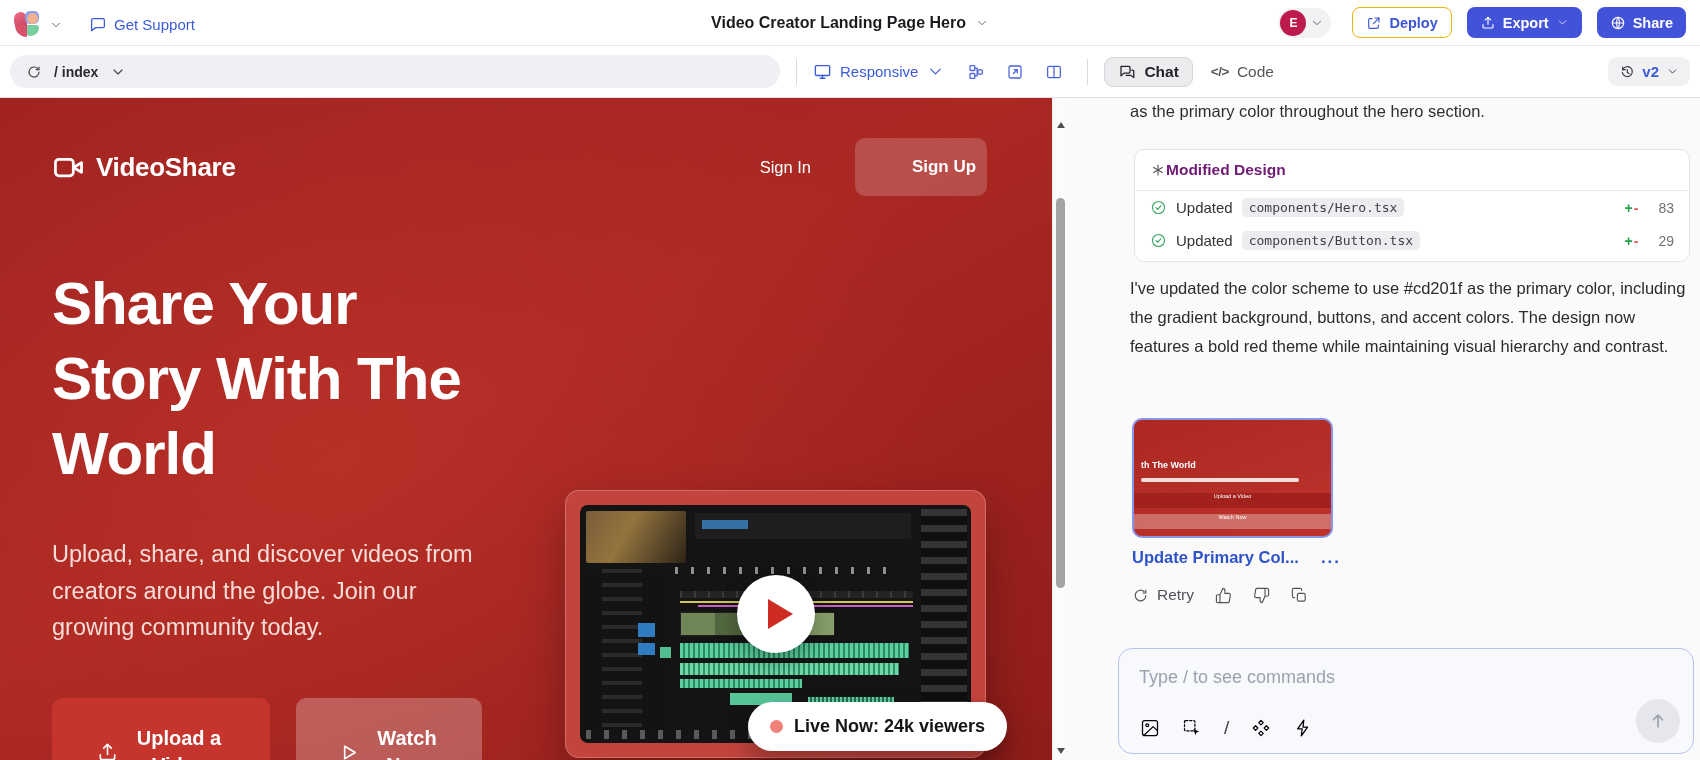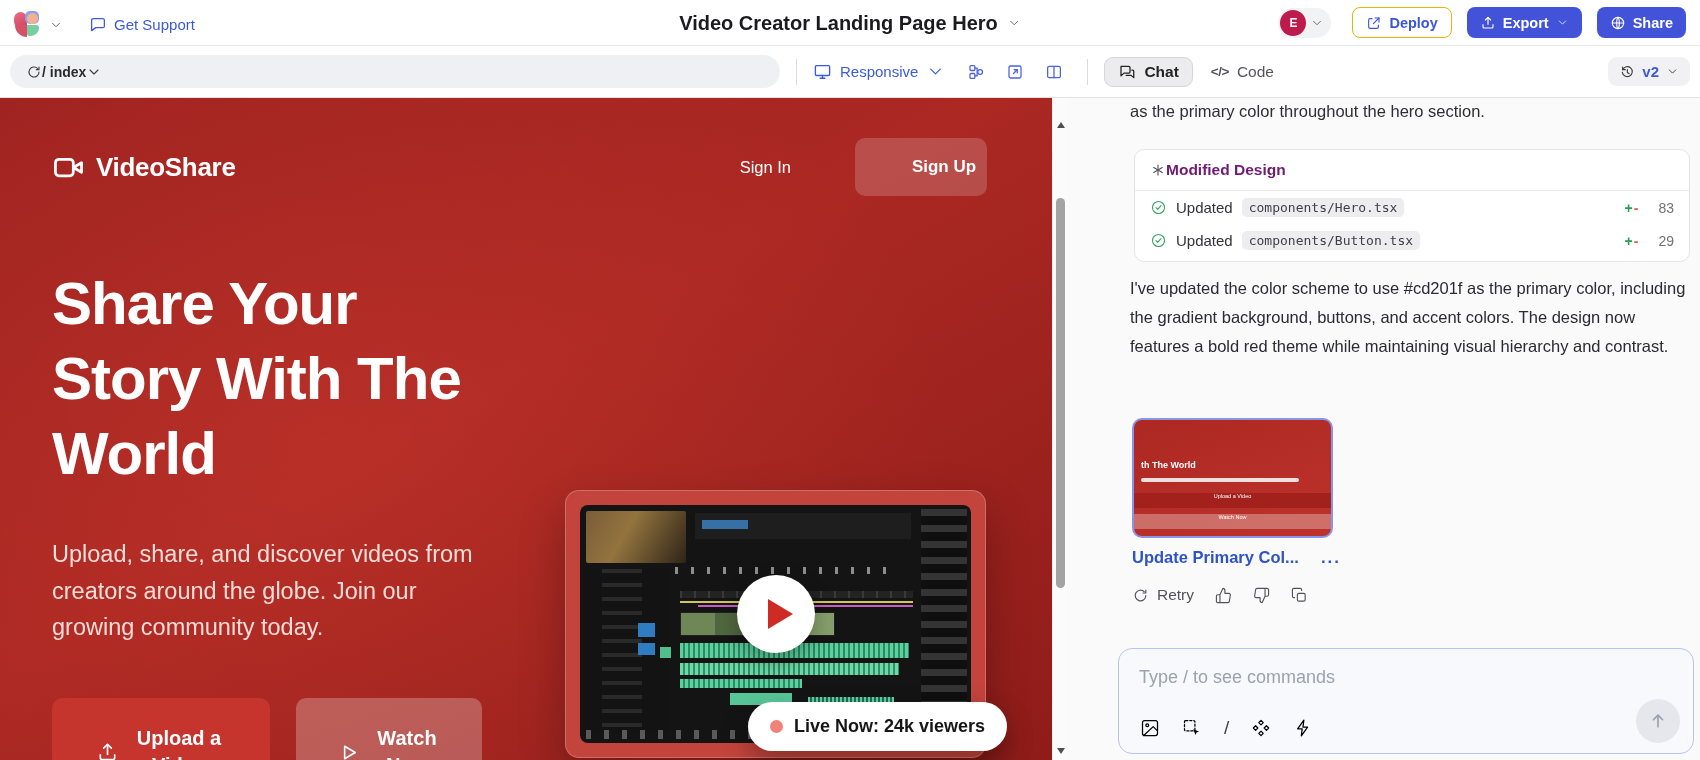--- a/index.html
+++ b/index.html
@@ -18,36 +18,36 @@
   .logo .l1 { left:0; top:1px; width:13px; height:16px; background:linear-gradient(150deg,#ee6d86,#c8435f); border-radius:7px 7px 0 7px; }
   .logo .l2 { left:11px; top:0; width:14px; height:13px; background:#8ba0ee; border-radius:5px; }
   .logo .l3 { left:13px; top:2px; width:11px; height:11px; background:#f2b291; border-radius:50%; }
   .logo .l4 { left:1px; top:14px; width:12px; height:12px; background:#d8506a; border-radius:0 0 0 12px; }
   .logo .l5 { left:13px; top:14px; width:12px; height:11px; background:#77cfa0; border-radius:0 4px 12px 4px; }
   .chev { width:14px; height:14px; color:#6b6b70; }
   .support { display:flex; align-items:center; gap:7px; color:#3b5bdb; font-size:15px; font-weight:500; margin-left:18px; }
   .support svg { width:18px; height:18px; }
   .tb-center { position:absolute; left:50%; top:0; height:46px; transform:translateX(-50%);
     display:flex; align-items:center; gap:9px; }
-  .tb-center .title { font-size:20px; font-weight:700; color:#1b1b1f; white-space:nowrap; }
+  .tb-center .title { font-size:16px; font-weight:700; color:#1b1b1f; white-space:nowrap; }
   .tb-right { margin-left:auto; display:flex; align-items:center; gap:15px; }
   .avatar-pill { display:flex; align-items:center; gap:4px; background:#f1f2f4; border-radius:16px; padding:2px 7px 2px 2px; margin-right:6px; }
   .avatar { width:26px; height:26px; border-radius:50%; background:#bd1a4d; color:#fff; font-size:12px; font-weight:700;
     display:flex; align-items:center; justify-content:center; }
   .btn { height:31px; border-radius:8px; display:flex; align-items:center; gap:7px; font-size:14.5px; font-weight:700; padding:0 13px; }
   .btn svg { width:16px; height:16px; }
   .btn.outline { background:#fff; border:1px solid #eab308; color:#3c55d6; }
   .btn.solid { background:#4353d9; color:#fff; }
   .btn .chev { color:#dfe3fb; width:13px; height:13px; }
 
   
   .toolbar { height:52px; flex:0 0 52px; display:flex; align-items:center; background:#fff;
     border-bottom:1px solid #e2e2e6; padding:0 10px; }
   .urlbar { width:770px; height:33px; background:#eef0f3; border-radius:17px; display:flex; align-items:center;
-    gap:0; padding:0 16px; color:#2a2a2e; }
+    gap:12px; padding:0 16px; color:#2a2a2e; }
   .urlbar svg { width:16px; height:16px; color:#3f3f46; }
   .urlbar .path { font-size:14px; font-weight:600; }
   .vdiv { width:1px; height:26px; background:#dcdce0; margin:0 16px; }
   .device { display:flex; align-items:center; gap:8px; color:#3b5bdb; font-size:15px; font-weight:500; }
   .device svg { width:19px; height:19px; }
   .tool-ic { width:34px; height:30px; display:flex; align-items:center; justify-content:center; color:#4b64d9; }
   .tool-ic svg { width:18px; height:18px; }
   .tools { display:flex; align-items:center; gap:5px; margin-left:14px; }
   .tab { display:flex; align-items:center; gap:8px; font-size:15.5px; color:#232327; }
   .tab.active { background:#ececee; border:1px solid #d6d6da; border-radius:9px; padding:5px 13px; font-weight:600; }
@@ -66,21 +66,21 @@
   
   .preview { position:relative; width:1068px; flex:0 0 1068px; height:662px; overflow:hidden; color:#fff;
     background: radial-gradient(95% 120% at 30% 52%, rgba(255,88,64,0.16), rgba(0,0,0,0) 62%),
                 linear-gradient(150deg,#9e2220 0%, #ab2823 45%, #8f1c19 100%); }
   .vs-nav { position:absolute; left:52px; top:38px; width:935px; height:62px; display:flex; align-items:center; }
   .brand { display:flex; align-items:center; gap:11px; font-size:26px; font-weight:800; letter-spacing:-0.3px; }
   .brand svg { width:33px; height:33px; stroke-width:2; }
   .vs-links { display:flex; gap:30px; margin-left:66px; }
   .vs-links a { color:rgba(255,255,255,0.96); font-size:17px; text-decoration:none; }
   .signin { margin-left:auto; font-size:16.5px; color:#fff; text-decoration:none; }
-  .signup { margin-left:64px; width:132px; height:58px; border-radius:10px; background:rgba(255,255,255,0.18);
+  .signup { margin-left:44px; width:132px; height:58px; border-radius:10px; background:rgba(255,255,255,0.18);
     color:#fff; font-size:17px; font-weight:700;padding-left:46px; }
   .hero-heading { position:absolute; left:52px; top:168px; width:445px; font-size:60px; line-height:1.25;
     font-weight:800; letter-spacing:-1px; color:#fff; }
   .hero-desc { position:absolute; left:52px; top:438px; width:432px; font-size:23.5px; line-height:1.56; color:#f6ddd8; }
   .cta-row { position:absolute; left:52px; top:600px; display:flex; gap:26px; }
   .cta { border-radius:10px; height:108px; display:flex; align-items:center; justify-content:center; gap:13px;
     color:#fff; font-size:20px; font-weight:700; }
   .cta svg { width:23px; height:23px; }
   .cta .lbl { display:inline-block; text-align:center; line-height:1.35; }
   .cta.primary { width:218px; background:#c5342d; }

